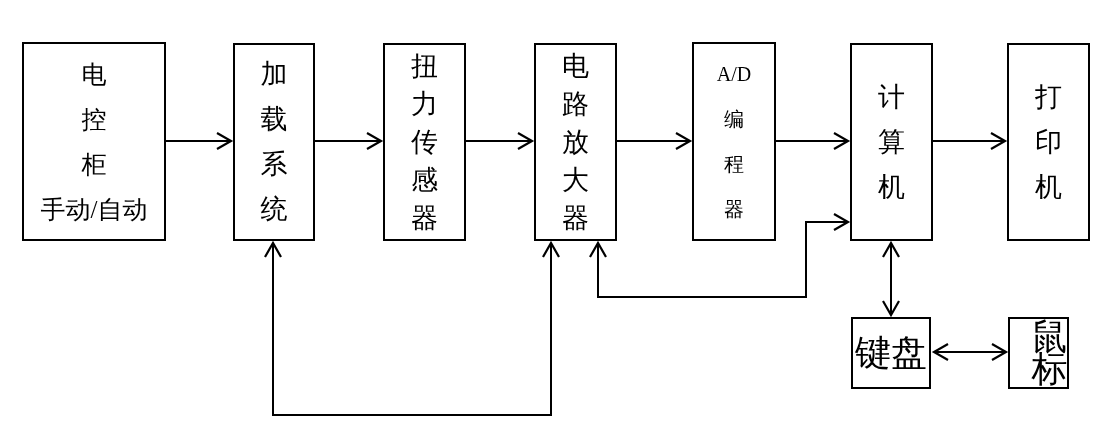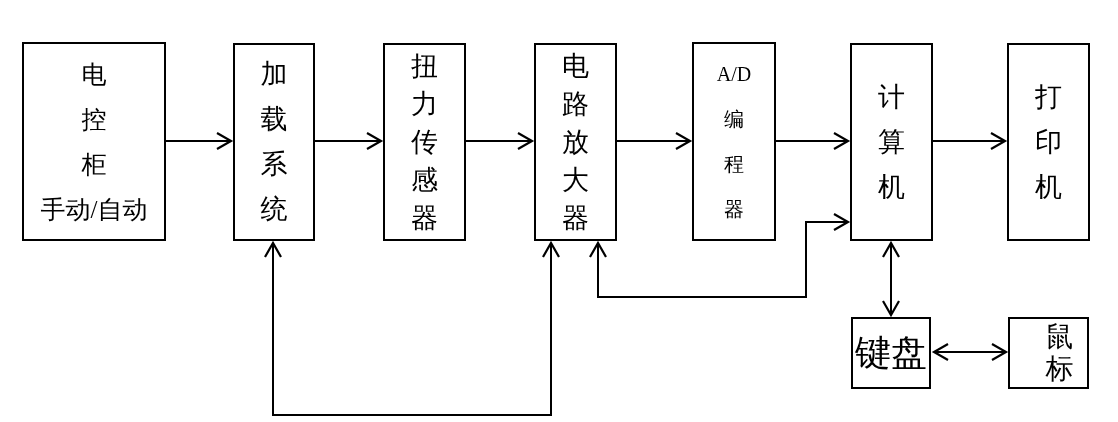--- a/index.html
+++ b/index.html
@@ -23,21 +23,21 @@
     white-space:pre-line;
   }
   .b1 { left:22px;  top:42px;  width:144px; height:199px; font-size:25px; line-height:45px; }
   .b2 { left:233px; top:43px;  width:82px;  height:198px; font-size:27px; line-height:45px; }
   .b3 { left:383px; top:43px;  width:83px;  height:198px; font-size:27px; line-height:38px; }
   .b4 { left:534px; top:43px;  width:83px;  height:198px; font-size:27px; line-height:38px; }
   .b5 { left:692px; top:42px;  width:84px;  height:199px; font-size:20px; line-height:45px; }
   .b6 { left:850px; top:43px;  width:83px;  height:198px; font-size:27px; line-height:45px; }
   .b7 { left:1007px;top:43px;  width:83px;  height:198px; font-size:27px; line-height:45px; }
   .b8 { left:851px; top:317px; width:80px;  height:72px;  font-size:36px; line-height:32px; }
-  .b9 { left:1008px;top:317px; width:81px;  height:72px;  font-size:28px; line-height:32px;padding-left:22px; }
+  .b9 { left:1008px;top:317px; width:61px;  height:72px;  font-size:36px; line-height:32px;padding-left:22px; }
   svg.wires { position:absolute; left:0; top:0; }
 </style>
 </head>
 <body>
 
 <div id="canvas">
 
   <svg class="wires" width="1118" height="422" viewBox="0 0 1118 422" aria-hidden="true">
     <defs>
       <marker id="ah" viewBox="0 0 20 20" refX="17" refY="10" markerWidth="20" markerHeight="22" markerUnits="userSpaceOnUse" orient="auto">

